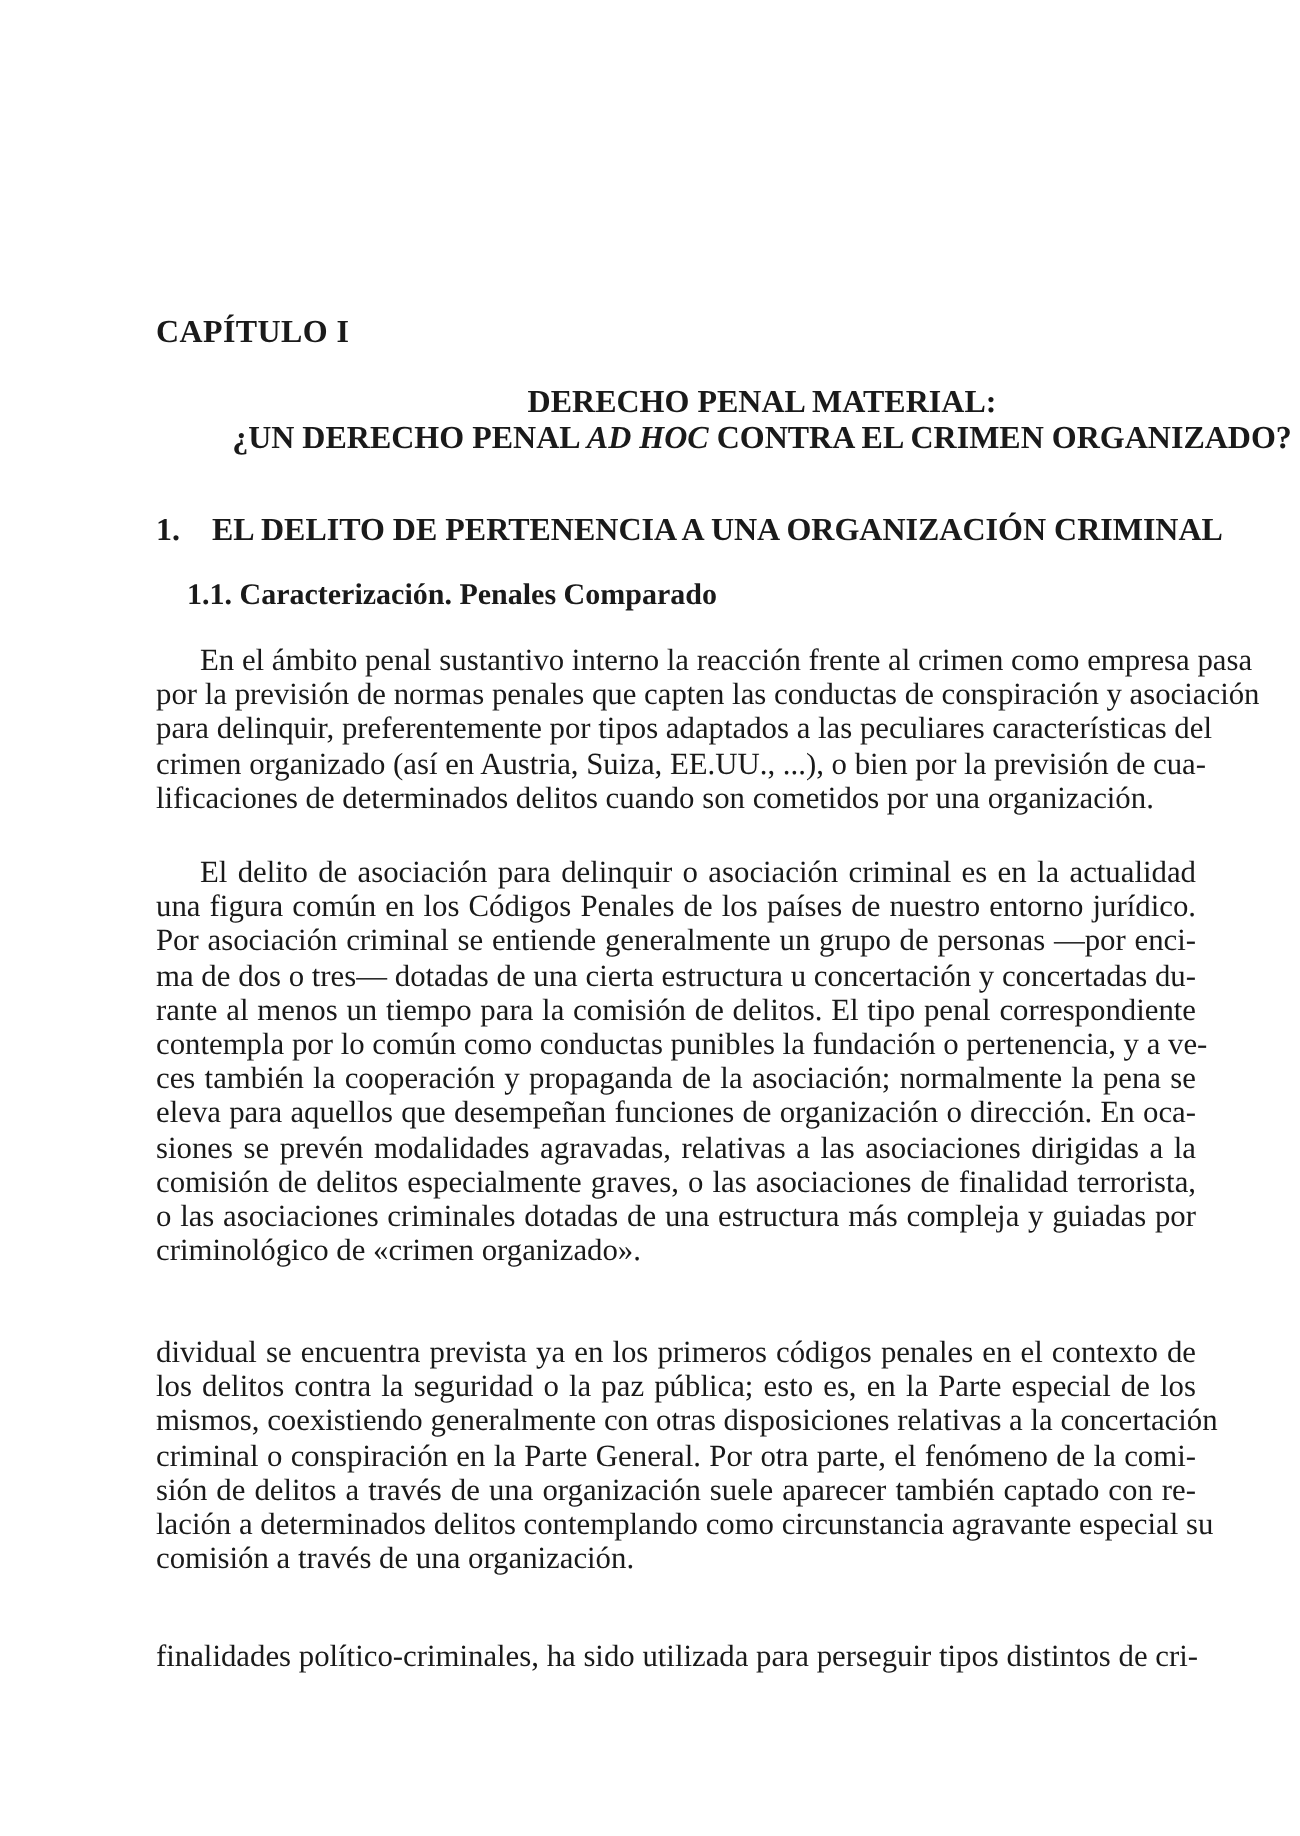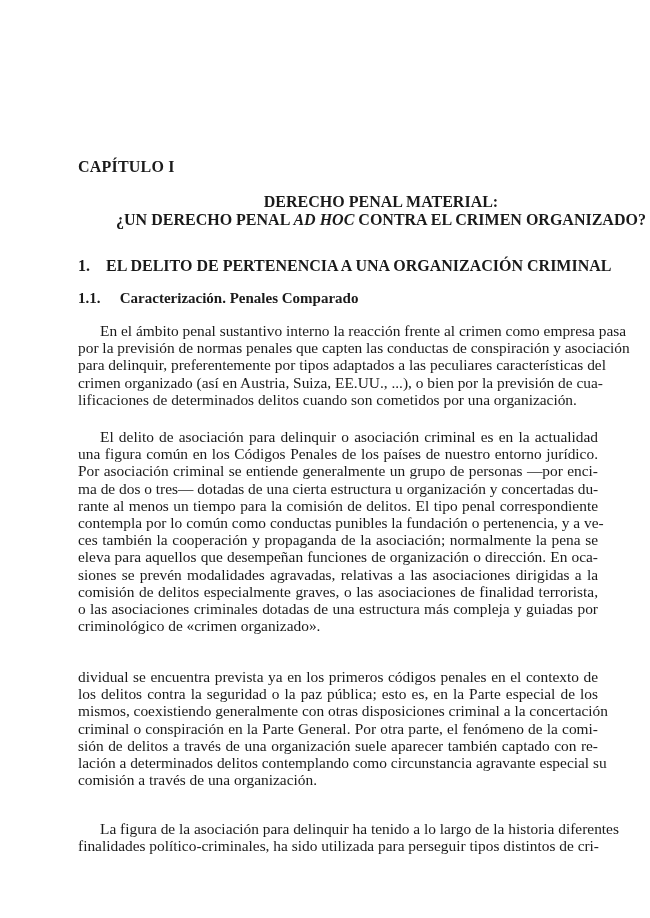--- a/index.html
+++ b/index.html
@@ -56,21 +56,21 @@
       position: absolute;
       top: 290px;
       left: 0;
       width: 520px;
       font-weight: bold;
       font-size: 15px;
       white-space: nowrap;
     }
     .num { display: inline-block; }
     .section-heading .num { width: 24px; }
-    .subsection-heading .num { width: 38px; }
+    .subsection-heading .num { width: 38px; text-align: right; }
     .para {
       position: absolute;
       left: 0;
       width: 520px;
       font-size: 15.4px;
       line-height: 17.2px;
     }
     .para .line {
       display: block;
       white-space: nowrap;
@@ -112,39 +112,38 @@
     <span class="line">por la previsión de normas penales que capten las conductas de conspiración y asociación</span>
     <span class="line">para delinquir, preferentemente por tipos adaptados a las peculiares características del</span>
     <span class="line">crimen organizado (así en Austria, Suiza, EE.UU., ...), o bien por la previsión de cua-</span>
     <span class="line last">lificaciones de determinados delitos cuando son cometidos por una organización.</span>
   </div>
 
   <div class="para" id="p2">
     <span class="line first">El delito de asociación para delinquir o asociación criminal es en la actualidad</span>
     <span class="line">una figura común en los Códigos Penales de los países de nuestro entorno jurídico.</span>
     <span class="line">Por asociación criminal se entiende generalmente un grupo de personas —por enci-</span>
-    <span class="line">ma de dos o tres— dotadas de una cierta estructura u organización y concertadas du-</span>
+    <span class="line">ma de dos o tres— dotadas de una cierta estructura u concertación y concertadas du-</span>
     <span class="line">rante al menos un tiempo para la comisión de delitos. El tipo penal correspondiente</span>
     <span class="line">contempla por lo común como conductas punibles la fundación o pertenencia, y a ve-</span>
     <span class="line">ces también la cooperación y propaganda de la asociación; normalmente la pena se</span>
     <span class="line">eleva para aquellos que desempeñan funciones de organización o dirección. En oca-</span>
     <span class="line">siones se prevén modalidades agravadas, relativas a las asociaciones dirigidas a la</span>
     <span class="line">comisión de delitos especialmente graves, o las asociaciones de finalidad terrorista,</span>
     <span class="line">o las asociaciones criminales dotadas de una estructura más compleja y guiadas por</span>
     <span class="line last">criminológico de «crimen organizado».</span>
   </div>
 
   <div class="para" id="p3">
     <span class="line">dividual se encuentra prevista ya en los primeros códigos penales en el contexto de</span>
     <span class="line">los delitos contra la seguridad o la paz pública; esto es, en la Parte especial de los</span>
-    <span class="line">mismos, coexistiendo generalmente con otras disposiciones criminal a la concertación</span>
+    <span class="line">mismos, coexistiendo generalmente con otras disposiciones relativas a la concertación</span>
     <span class="line">criminal o conspiración en la Parte General. Por otra parte, el fenómeno de la comi-</span>
     <span class="line">sión de delitos a través de una organización suele aparecer también captado con re-</span>
     <span class="line">lación a determinados delitos contemplando como circunstancia agravante especial su</span>
     <span class="line last">comisión a través de una organización.</span>
   </div>
 
   <div class="para" id="p4">
-    <span class="line first">La figura de la asociación para delinquir ha tenido a lo largo de la historia diferentes</span>
     <span class="line">finalidades político-criminales, ha sido utilizada para perseguir tipos distintos de cri-</span>
   </div>
 
 </div>
 
 </body></html>

